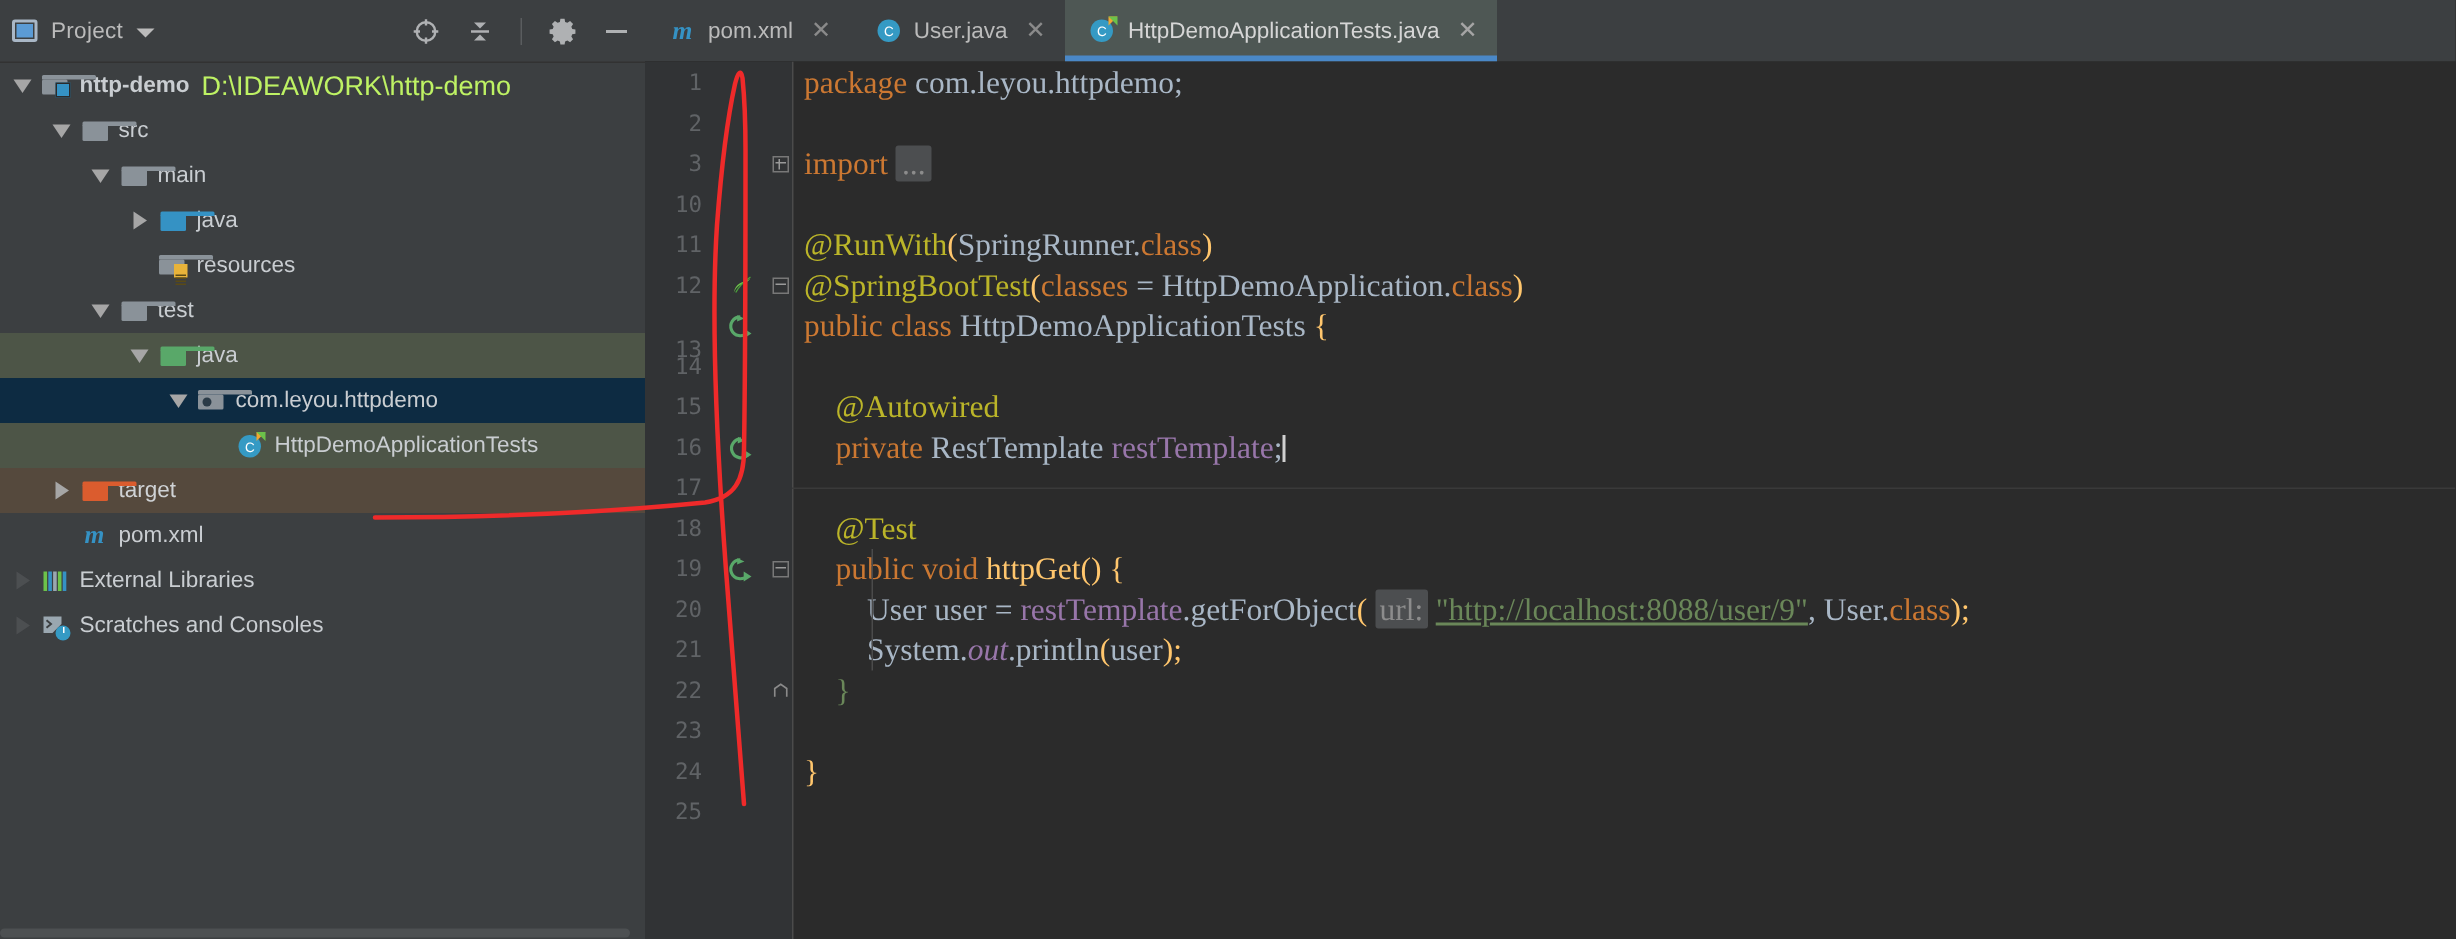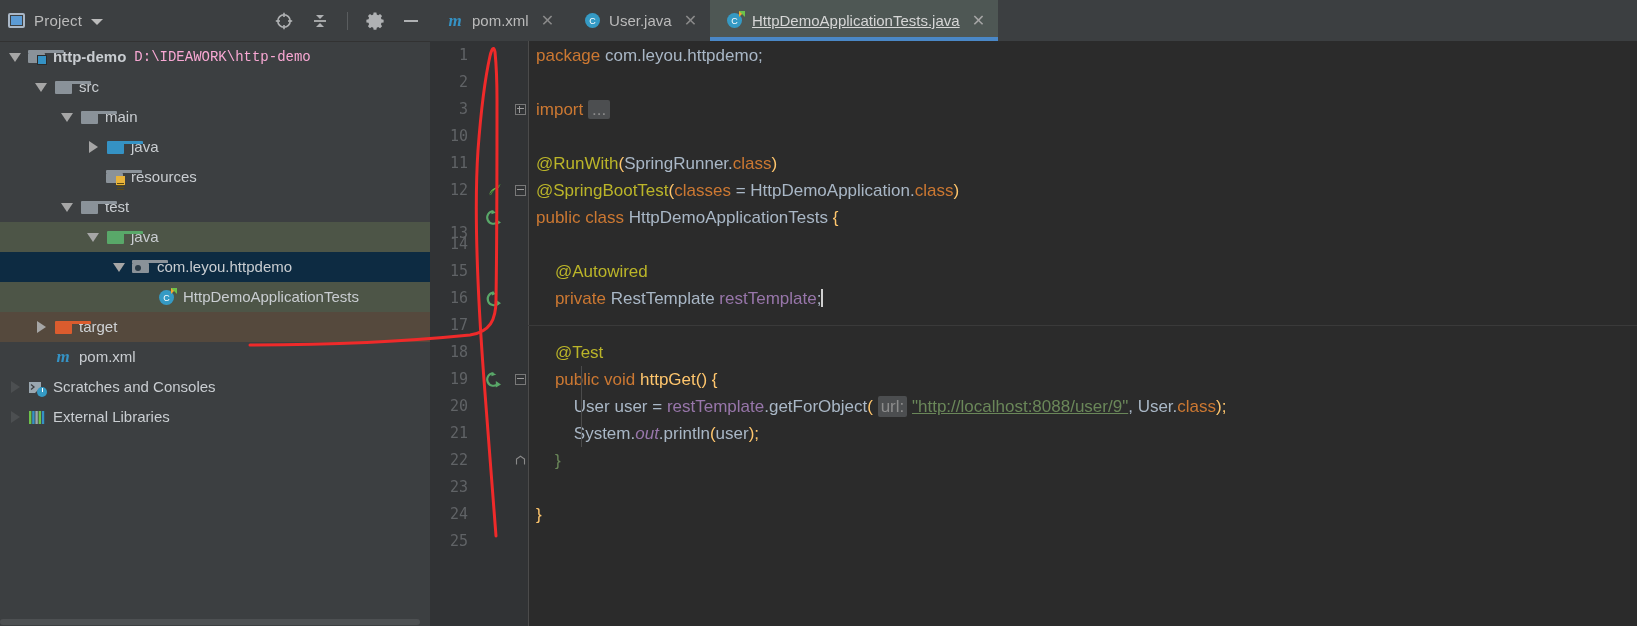--- a/index.html
+++ b/index.html
@@ -19,52 +19,52 @@
   .tool-sep{width:1px;height:18px;background:#5a5d5f;margin:0 2px;}
 
   
   #tree{font-size:15px;color:#c9cdd1;user-select:none;}
   .row{height:30px;display:flex;align-items:center;white-space:nowrap;position:relative;cursor:pointer;}
   .row .arrow{width:22px;flex:0 0 22px;display:flex;align-items:center;justify-content:center;}
   .tri-r{width:0;height:0;border-top:6px solid transparent;border-bottom:6px solid transparent;border-left:9px solid #a6a6a6;}
   .tri-d{width:0;height:0;border-left:6px solid transparent;border-right:6px solid transparent;border-top:9px solid #a6a6a6;}
   .ic{width:22px;flex:0 0 22px;display:flex;align-items:center;justify-content:center;margin-right:5px;}
   .lbl{font-size:15px;line-height:16px;}
-  .sub{color:#f9a8d4;font-size:14px;margin-left:8px;font-family:Liberation Mono, monospace;}
+  .sub{color:#bef264;font-size:18px;margin-left:8px;}
   .sel-blue{background:#0d2b42;}
   .sel-olive{background:#4d5547;}
   .sel-brown{background:#55493d;}
 
   
   .folder{width:17px;height:13px;position:relative;}
   .folder .tab{position:absolute;left:0;top:0;width:7px;height:3px;border-radius:1px 1px 0 0;}
   .folder .body{position:absolute;left:0;top:2.5px;width:17px;height:10.5px;border-radius:1px;}
 
   
   #editor{flex:1;height:626px;background:#2b2b2b;position:relative;display:flex;flex-direction:column;}
   #tabbar{height:41px;background:#3c3f41;display:flex;align-items:stretch;position:relative;flex:0 0 41px;}
   .tab{display:flex;align-items:center;gap:8px;padding:0 13px 0 16px;cursor:pointer;position:relative;}
   .tab .tname{font-size:15px;color:#bbbbbb;white-space:nowrap;}
   .tab.active{background:#4e5754;}
-  .tab.active .tname{color:#d6d6d6;text-decoration:underline;}
+  .tab.active .tname{color:#d6d6d6;}
   .tab.active::after{content:"";position:absolute;left:0;right:0;bottom:0;height:4px;background:#4a88c7;}
   .tab-x{color:#8a8a8a;font-size:16px;line-height:1;margin-left:4px;}
   .tab.active .tab-x{color:#a5a5a5;}
 
   #codearea{flex:1;position:relative;display:flex;background:#2b2b2b;overflow:hidden;}
   #gutter{width:82px;flex:0 0 82px;background:#313335;position:relative;}
   #foldstrip{width:16px;flex:0 0 16px;background:#313335;position:relative;}
   #codelines{flex:1;position:relative;}
   .ln{position:absolute;right:44px;color:#606366;font-family:"DejaVu Sans Mono",monospace;font-size:15px;line-height:27px;height:27px;}
   .gicon{position:absolute;right:8px;width:20px;height:27px;display:flex;align-items:center;justify-content:center;cursor:pointer;}
   .fold{position:absolute;left:1px;width:14px;height:27px;display:flex;align-items:center;justify-content:center;cursor:pointer;}
   .fold .box{width:9px;height:9px;border:1px solid #787878;position:relative;}
   .fold .box::before{content:"";position:absolute;left:1px;right:1px;top:3px;height:1px;background:#9a9a9a;}
   .fold .box.plus::after{content:"";position:absolute;top:1px;bottom:1px;left:3px;width:1px;background:#9a9a9a;}
-  .code{position:absolute;left:8px;font-family:Liberation Sans, sans-serif;font-size:17px;line-height:27px;height:27px;white-space:pre;}
+  .code{position:absolute;left:8px;font-family:Liberation Serif, serif;font-size:21px;line-height:27px;height:27px;white-space:pre;}
 
   .kw{color:#cc7832;}
   .ann{color:#bbb529;}
   .pln{color:#a9b7c6;}
   .str{color:#6a8759;}
   .fld{color:#9876aa;}
   .mth{color:#ffc66d;}
   .par-y{color:#ffc66d;}
   .hintbg{background:#4c4e50;color:#8c8c8c;font-style:normal;padding:1px 3px;border-radius:2px;}
   .urlstr{color:#6a8759;text-decoration:underline;}
@@ -236,41 +236,41 @@
           <span class="ic">
             <span style="color:#3592c4;font-size:17px;font-style:italic;font-weight:bold;font-family:'Liberation Serif',serif;line-height:14px;">m</span>
           </span>
           <span class="lbl">pom.xml</span>
         </div>
         <div class="row">
           <span class="arrow" style="margin-left: 4px;">
             <span class="tri-r" style="border-left-color:#4c4f51"></span>
           </span>
           <span class="ic">
-            <span style="position:relative;display:inline-block;width:18px;height:15px;"><svg width="15" height="13" viewBox="0 0 15 13">
-                <path d="M1 1 L13 1 L13 6 L7 12 L1 12 Z" fill="#9aa7b0"></path>
-                <path d="M3 3.5 L6 6 L3 8.5" fill="none" stroke="#3c3f41" stroke-width="1.3"></path>
-              </svg><span style="position:absolute;right:-1px;bottom:-2px;width:10px;height:10px;border-radius:50%;background:#359ac4;"></span><span style="position:absolute;right:3.2px;bottom:2.6px;width:1.2px;height:4px;background:#fff;"></span></span>
-          </span>
-          <span class="lbl">Scratches and Consoles</span>
-        </div>
-        <div class="row">
-          <span class="arrow" style="margin-left: 4px;">
-            <span class="tri-r" style="border-left-color:#4c4f51"></span>
-          </span>
-          <span class="ic">
             <svg width="18" height="15" viewBox="0 0 18 15">
               <rect x="1" y="1" width="2.4" height="13" fill="#6cc24a"></rect>
               <rect x="4.2" y="1" width="2.4" height="13" fill="#3592c4"></rect>
               <rect x="7.4" y="1" width="2.4" height="13" fill="#9aa7b0"></rect>
               <rect x="10.6" y="1" width="2.4" height="13" fill="#6cc24a"></rect>
               <rect x="13.8" y="1" width="2.4" height="13" fill="#3592c4"></rect>
             </svg>
           </span>
           <span class="lbl">External Libraries</span>
+        </div>
+        <div class="row">
+          <span class="arrow" style="margin-left: 4px;">
+            <span class="tri-r" style="border-left-color:#4c4f51"></span>
+          </span>
+          <span class="ic">
+            <span style="position:relative;display:inline-block;width:18px;height:15px;"><svg width="15" height="13" viewBox="0 0 15 13">
+                <path d="M1 1 L13 1 L13 6 L7 12 L1 12 Z" fill="#9aa7b0"></path>
+                <path d="M3 3.5 L6 6 L3 8.5" fill="none" stroke="#3c3f41" stroke-width="1.3"></path>
+              </svg><span style="position:absolute;right:-1px;bottom:-2px;width:10px;height:10px;border-radius:50%;background:#359ac4;"></span><span style="position:absolute;right:3.2px;bottom:2.6px;width:1.2px;height:4px;background:#fff;"></span></span>
+          </span>
+          <span class="lbl">Scratches and Consoles</span>
         </div>
       </div>
 
     <div id="scrollbar">
       <div class="thumb"></div>
     </div>
   </div>
 
   <div id="editor">
     <div id="tabbar">

